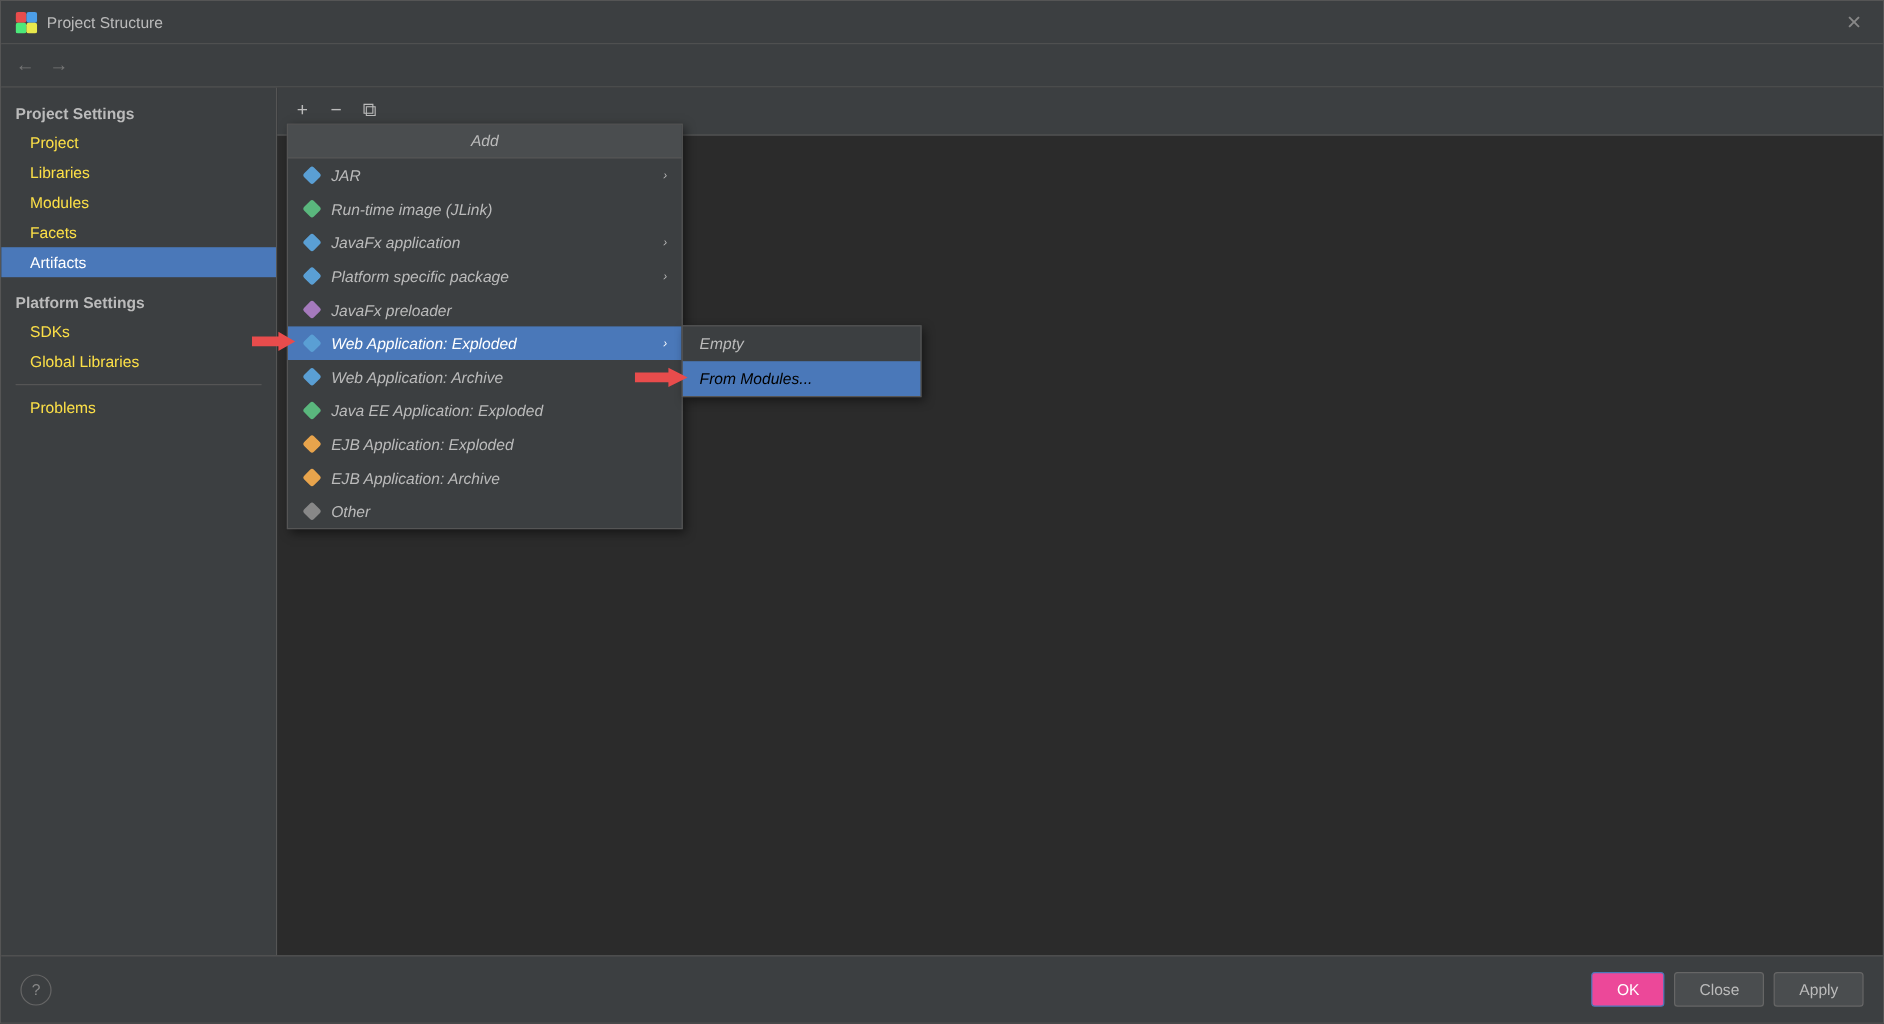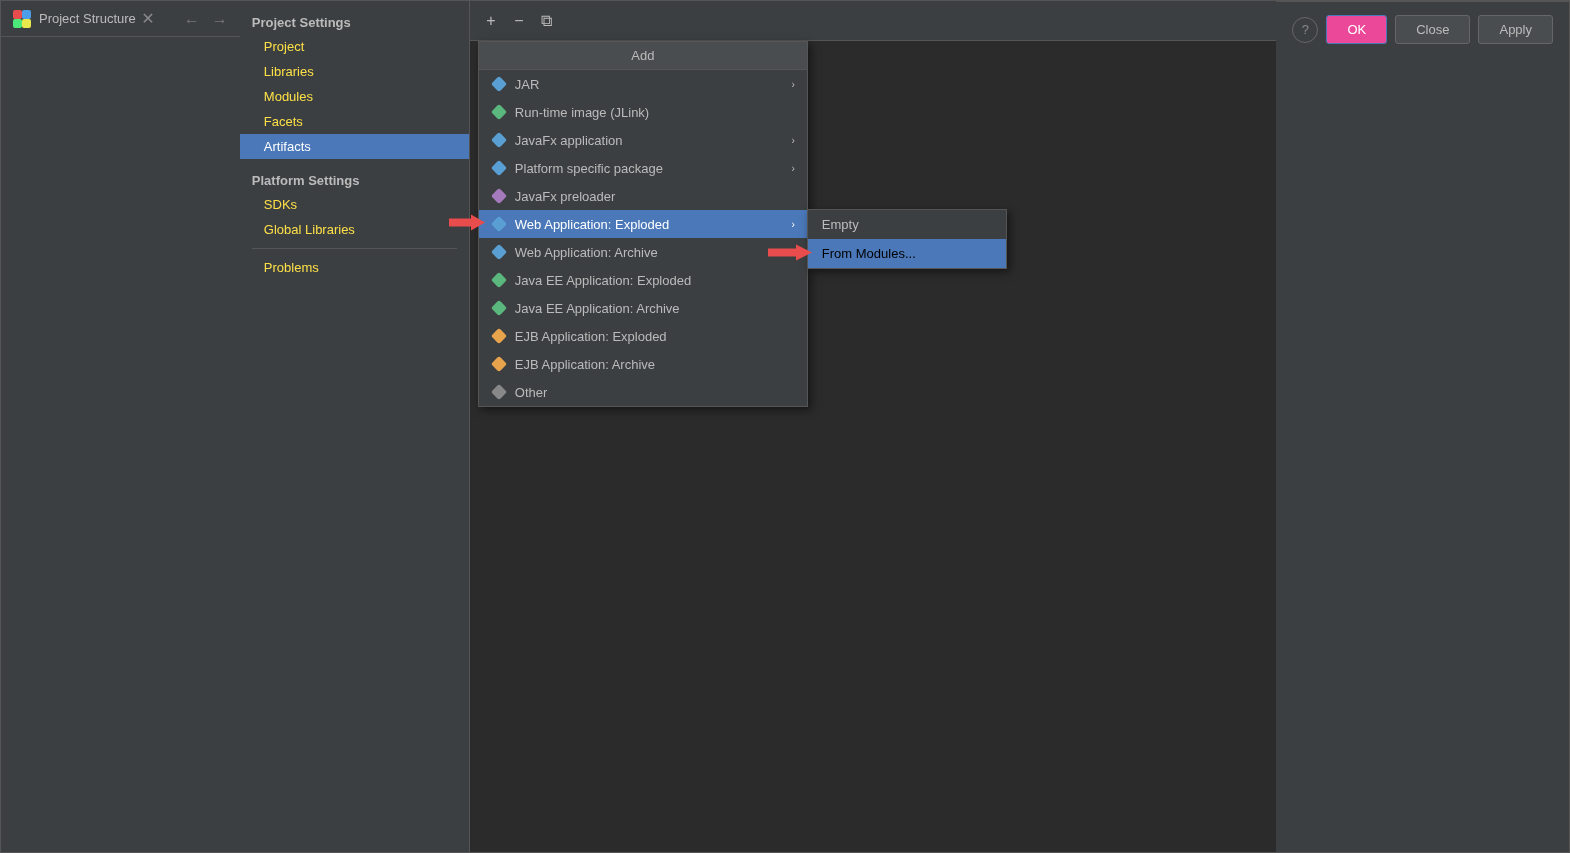--- a/index.html
+++ b/index.html
@@ -14,21 +14,21 @@
       display: flex;
       align-items: center;
       justify-content: center;
     }
     .dialog {
       width: 1570px;
       height: 853px;
       background: #3c3f41;
       border: 1px solid #555;
       display: flex;
-      flex-direction: row;
+      flex-direction: column;
       position: relative;
     }
     .title-bar {
       background: #3c3f41;
       border-bottom: 1px solid #555;
       height: 36px;
       display: flex;
       align-items: center;
       padding: 0 12px;
       flex-shrink: 0;
@@ -107,23 +107,24 @@
       cursor: pointer;
       border-radius: 3px;
       font-size: 16px;
       display: flex;
       align-items: center;
       justify-content: center;
     }
     
     .dropdown-container {
       position: absolute;
-      top: 40px;
+      top: 30px;
       left: 8px;
       z-index: 100;
+      font-style: italic;
     }
     .dropdown-menu {
       background: #3c3f41;
       border: 1px solid #555;
       min-width: 330px;
       box-shadow: 3px 3px 8px rgba(0,0,0,0.5);
     }
     .dropdown-header {
       background: #4a4d4f;
       color: #bbbbbb;
@@ -391,26 +392,20 @@
             <span>Web Application: Archive</span>
           </div>
 
           <div class="dropdown-item">
             <svg class="item-icon" viewBox="0 0 14 14">
               <rect x="2" y="2" width="10" height="10" fill="#5ab77d" rx="2" transform="rotate(45 7 7)"></rect>
             </svg>
             <span>Java EE Application: Exploded</span>
           </div>
 
-          <div class="dropdown-item">
-            <svg class="item-icon" viewBox="0 0 14 14">
-              <rect x="2" y="2" width="10" height="10" fill="#5ab77d" rx="2" transform="rotate(45 7 7)"></rect>
-            </svg>
-            <span>Java EE Application: Archive</span>
-          </div>
 
           <div class="dropdown-item">
             <svg class="item-icon" viewBox="0 0 14 14">
               <rect x="2" y="2" width="10" height="10" fill="#e8a44c" rx="2" transform="rotate(45 7 7)"></rect>
             </svg>
             <span>EJB Application: Exploded</span>
           </div>
 
           <div class="dropdown-item">
             <svg class="item-icon" viewBox="0 0 14 14">

